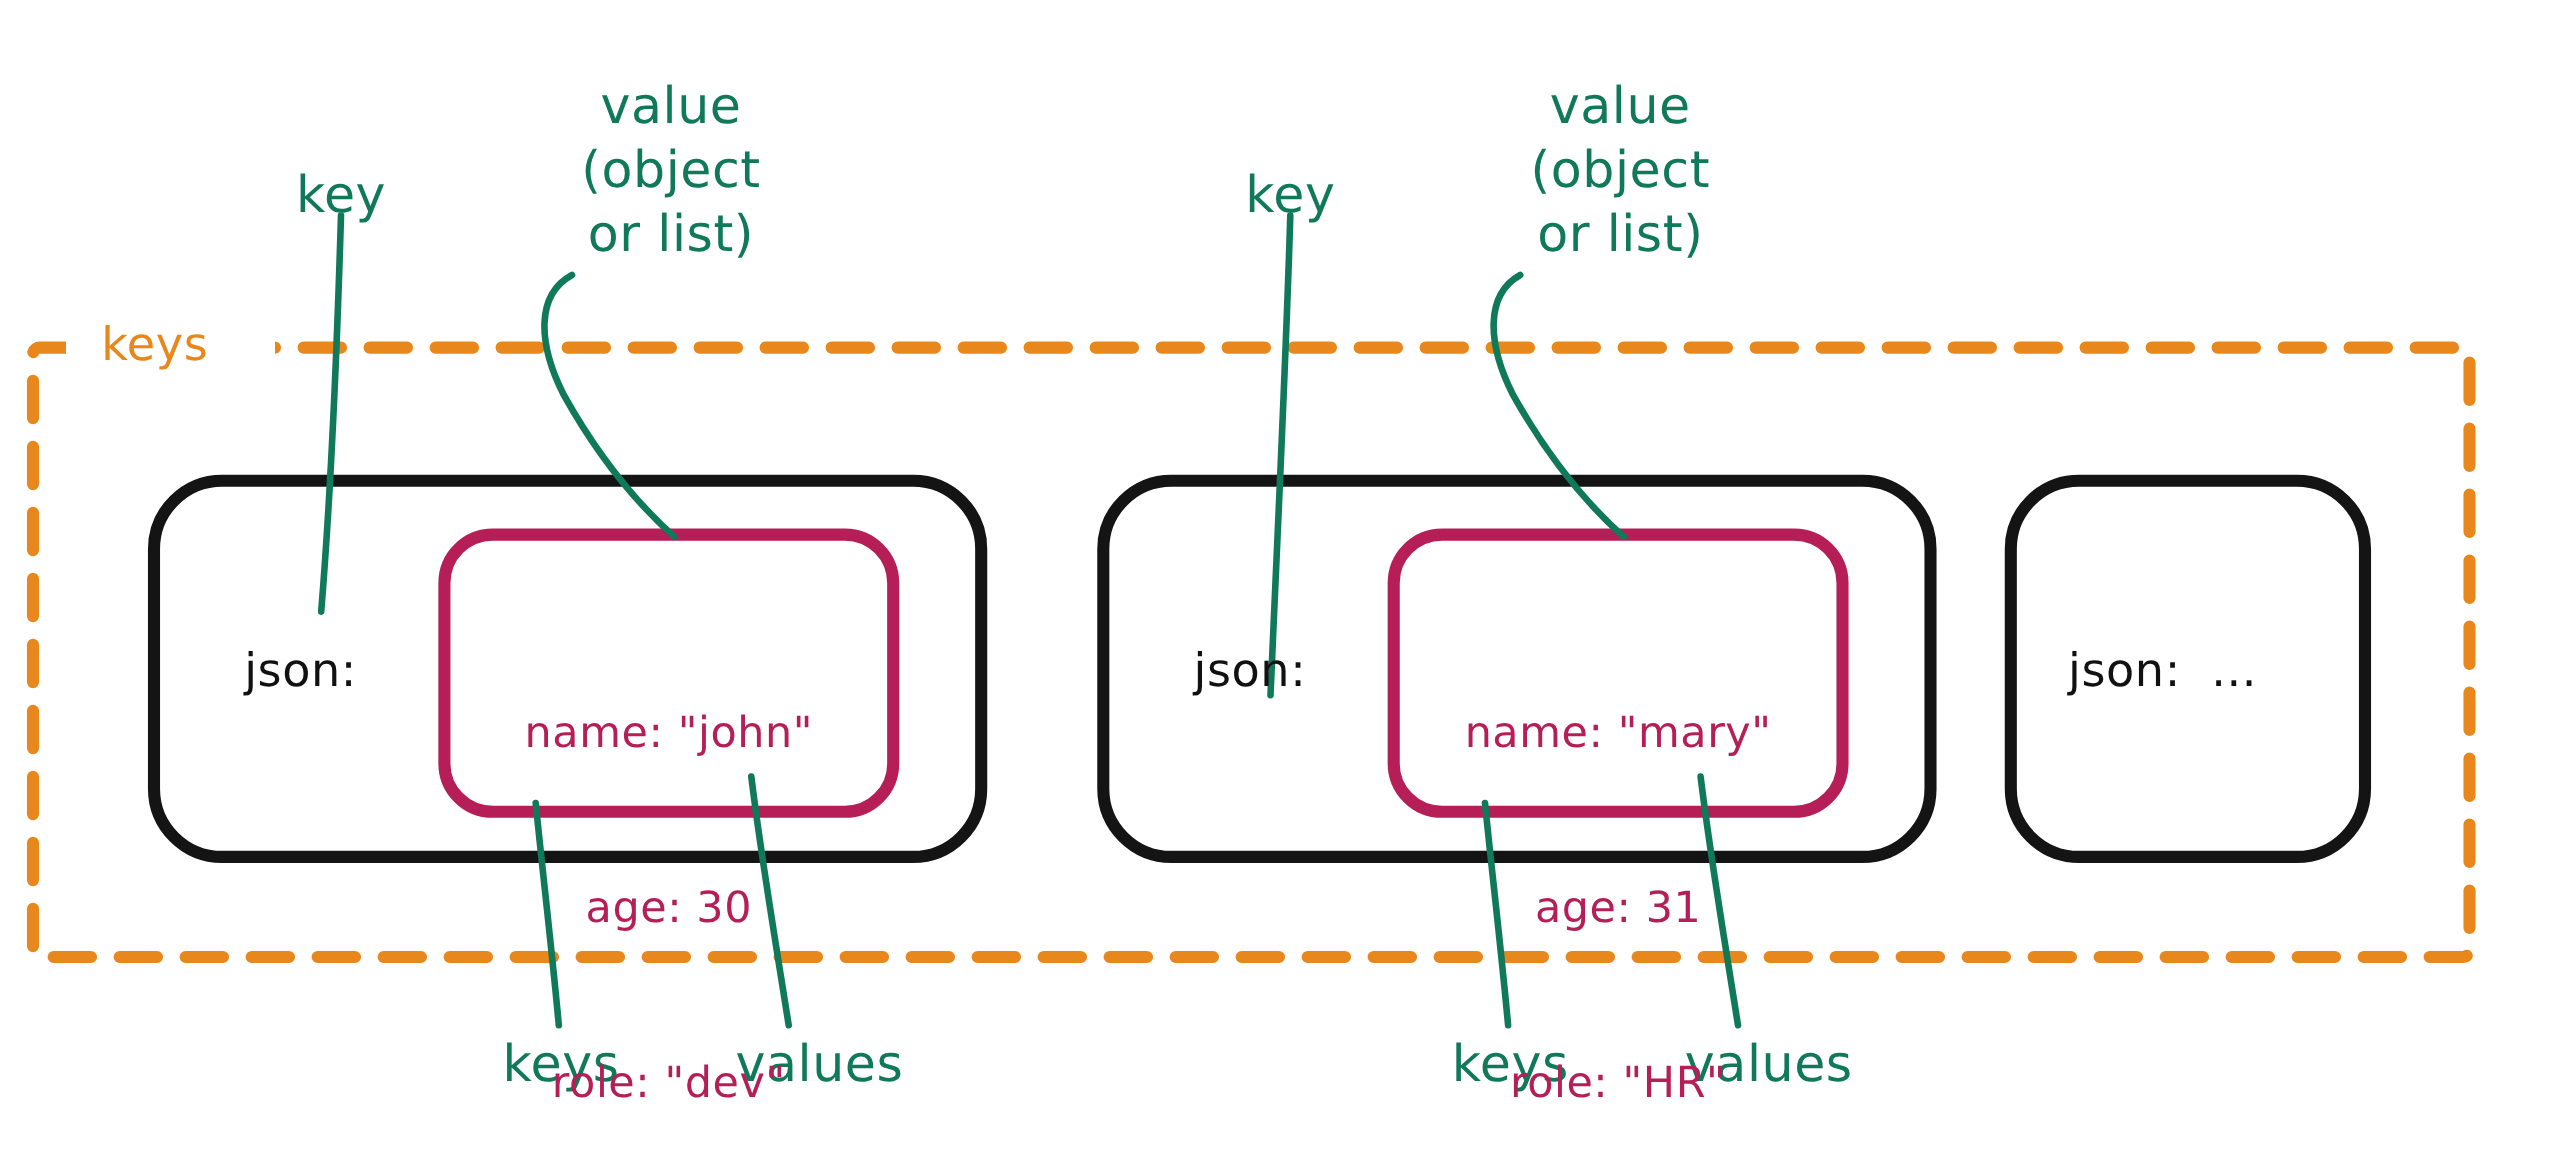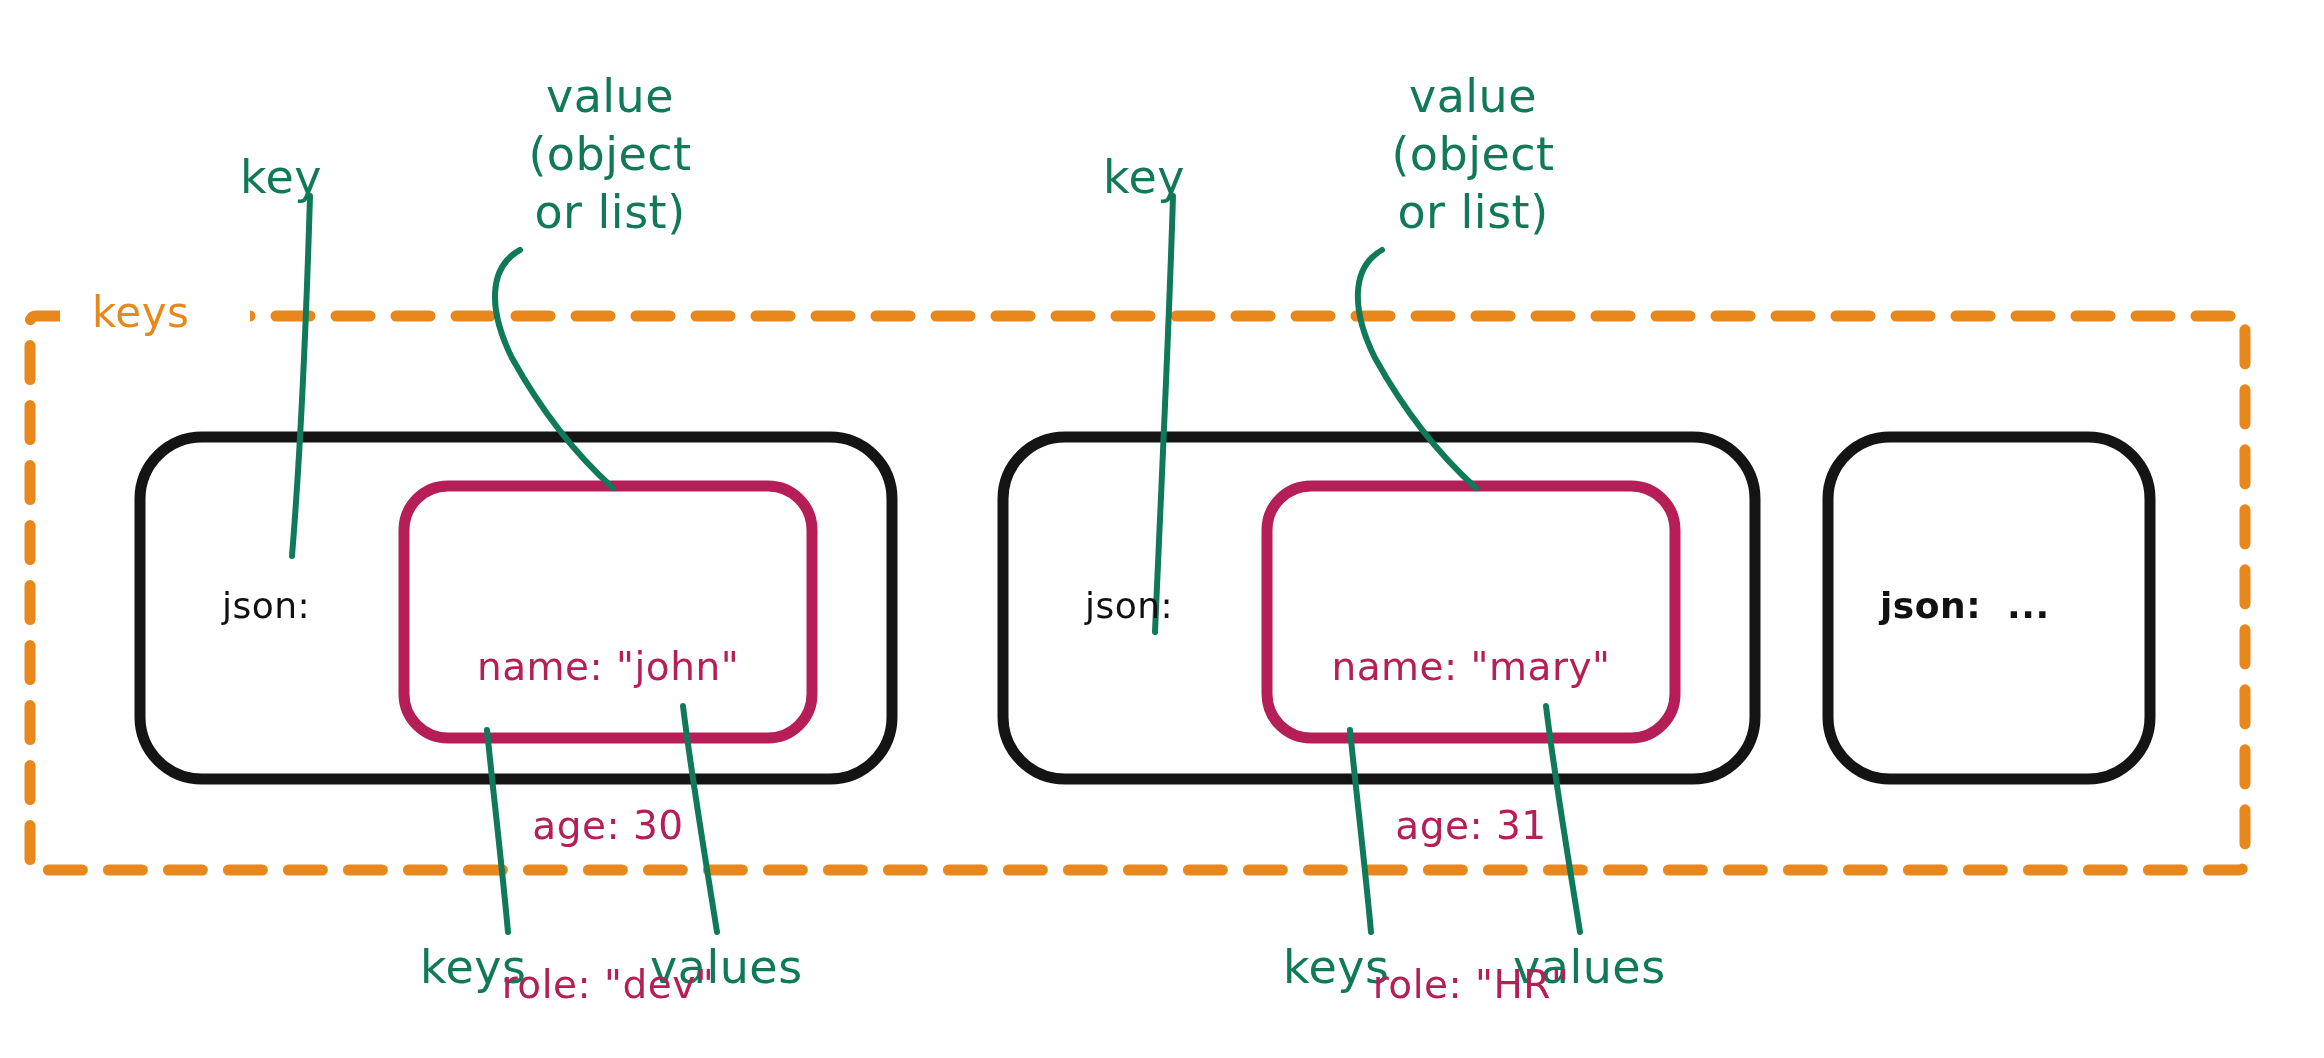--- a/index.html
+++ b/index.html
@@ -34,33 +34,33 @@
     position: absolute;
     white-space: pre;
     line-height: 1.18;
     font-family: "DejaVu Sans", sans-serif;
     letter-spacing: 0.5px;
   }
   .green-lbl {
     color: #10795A;
     font-size: 46px;
     font-weight: 400;
-    text-align: left;
+    text-align: center;
   }
   .green-lbl.multi {
     line-height: 1.26;
   }
   .orange-lbl {
     color: #E8881C;
     font-size: 42px;
     font-weight: 500;
   }
   .black-lbl {
     color: #111111;
-    font-size: 36px;
+    font-size: 42px;
     font-weight: 500;
   }
   .pink-lbl {
     color: #B51E57;
     font-size: 39px;
     font-weight: 400;
     text-align: center;
     line-height: 1.36;
   }
   .pink-lbl .row {
@@ -142,15 +142,15 @@
   </div>
 
   <div class="lbl black-lbl" style="left:1085px; top:585px;">json:</div>
 
   <div class="lbl pink-lbl" style="left:1267px; top:534px; width:408px;">
     <span class="row">name: "mary"</span>
     <span class="row">age: 31</span>
     <span class="row">role: "HR"</span>
   </div>
 
-  <div class="lbl black-lbl" style="left:1880px; top:585px;font-weight:bold;">json:  ...</div>
+  <div class="lbl black-lbl" style="left:1880px; top:585px;">json:  ...</div>
 
 </div>
 
 </body></html>

